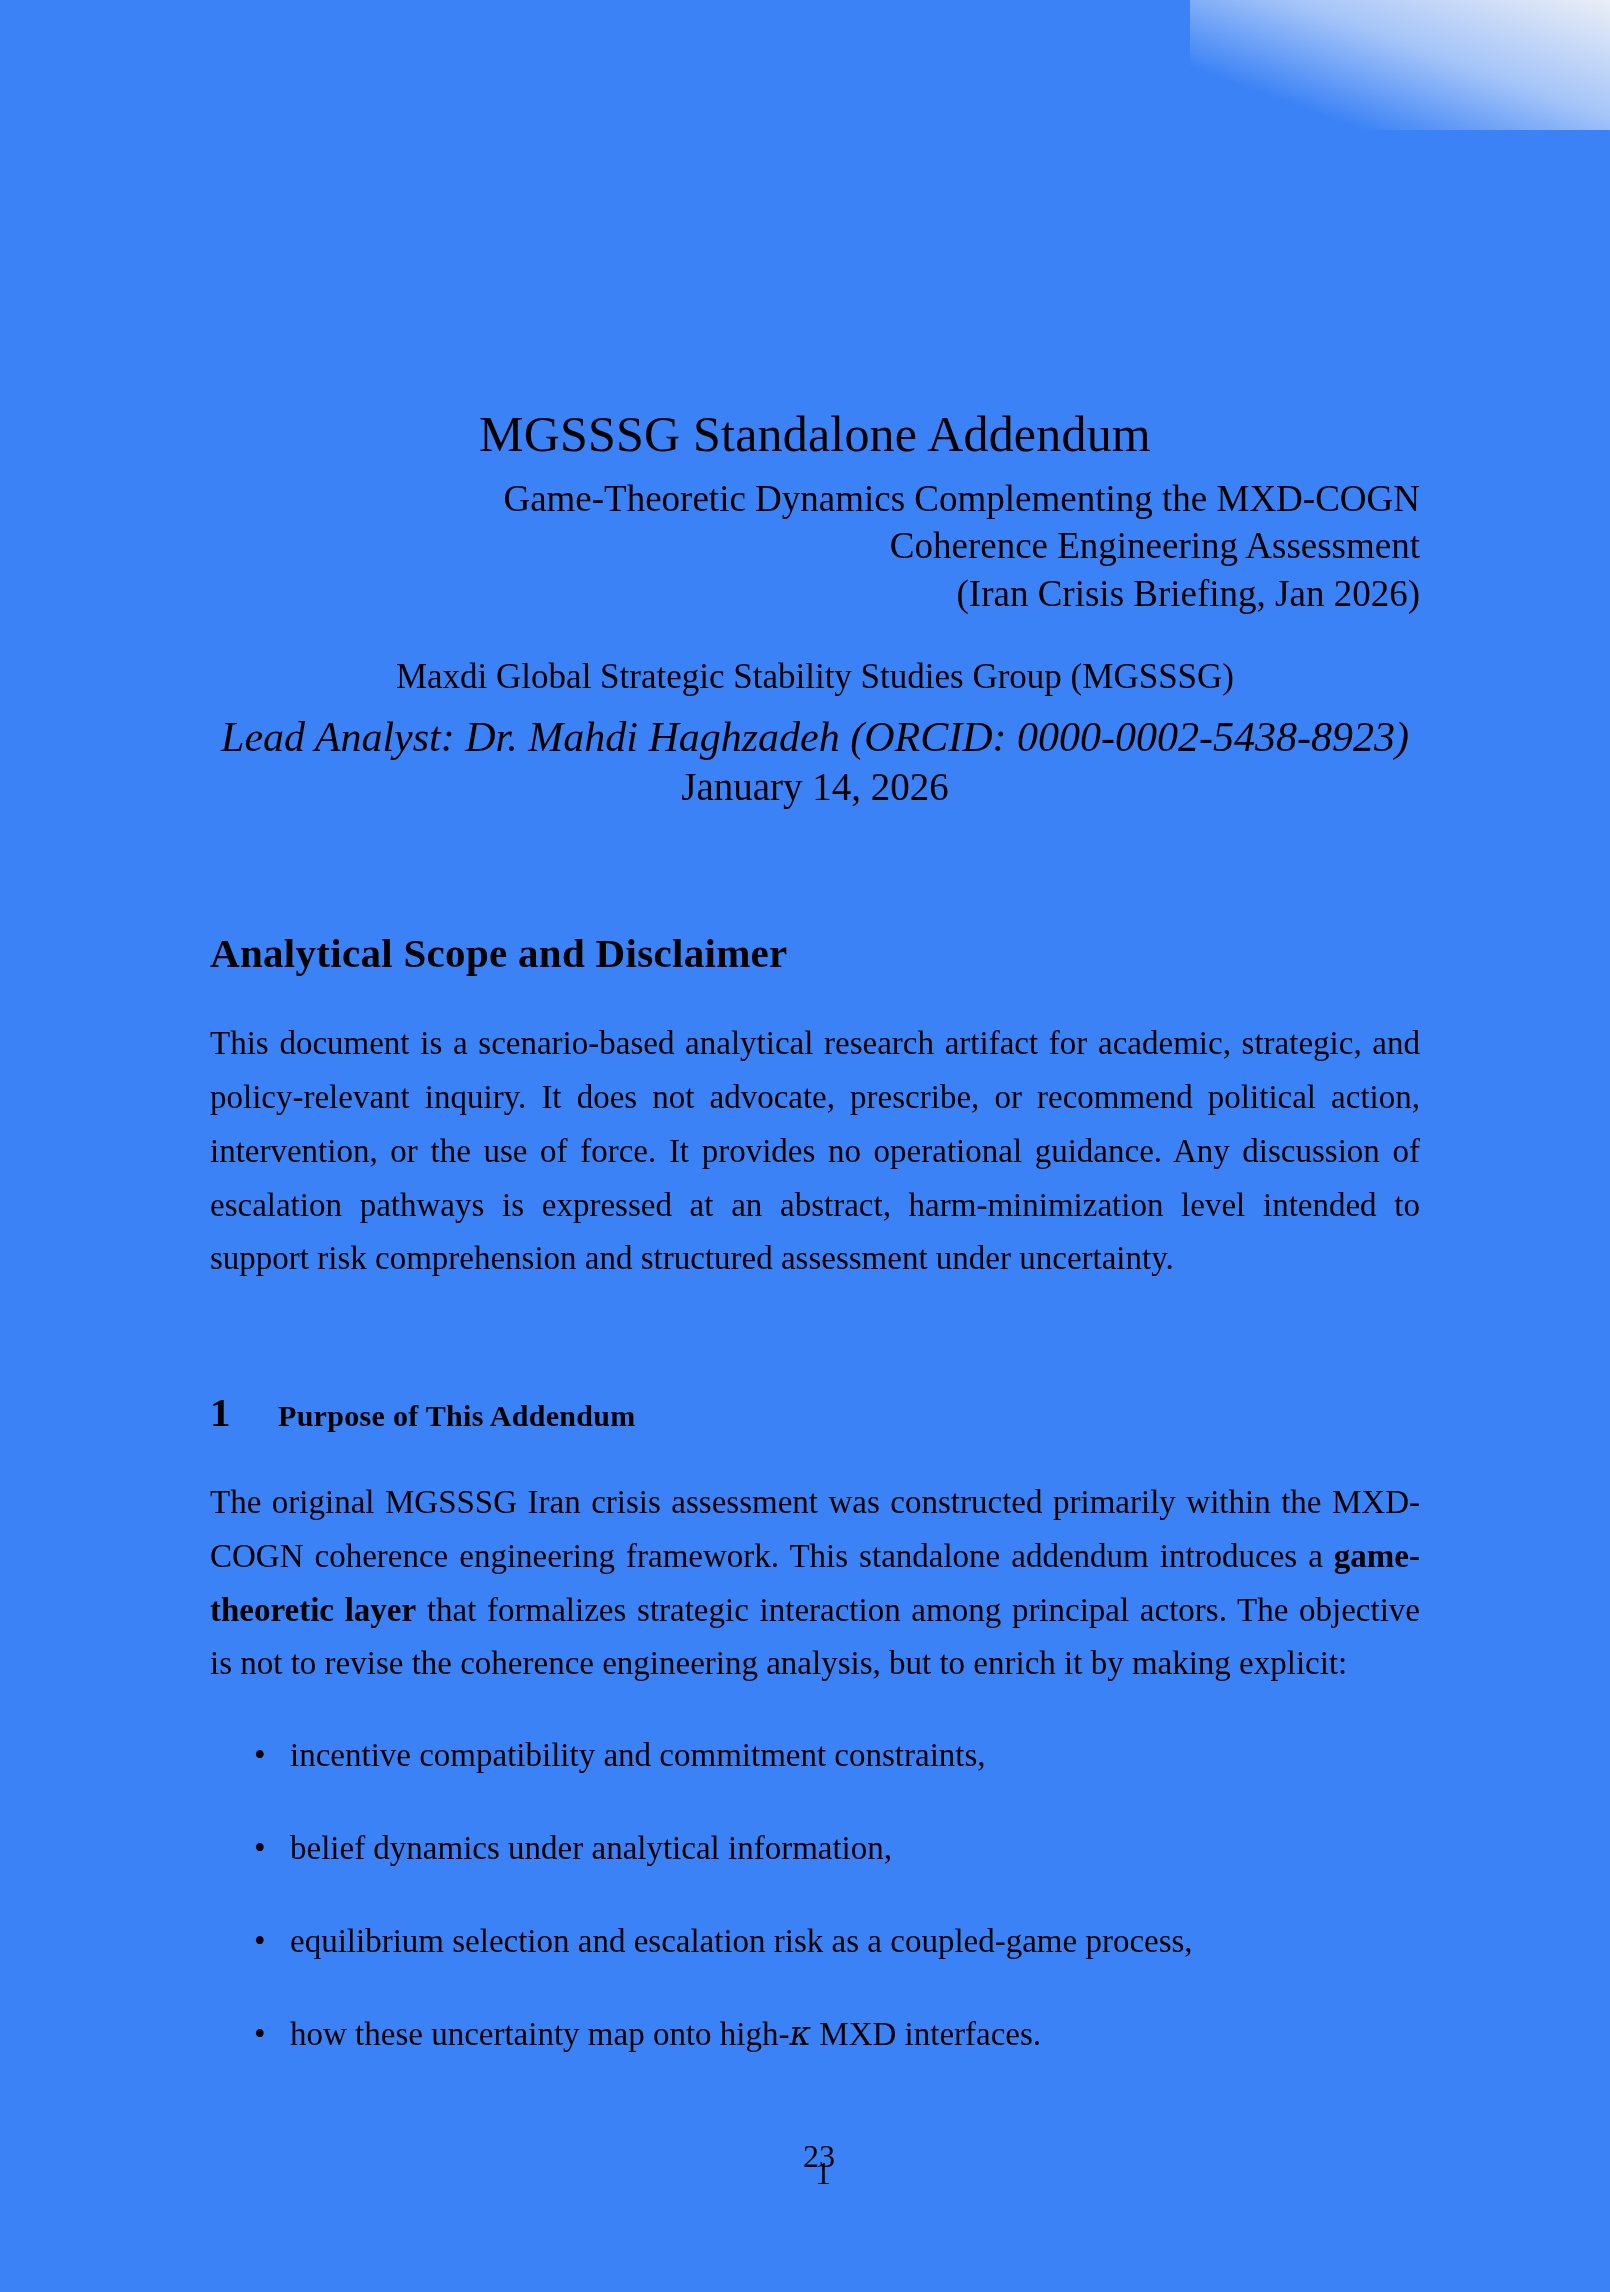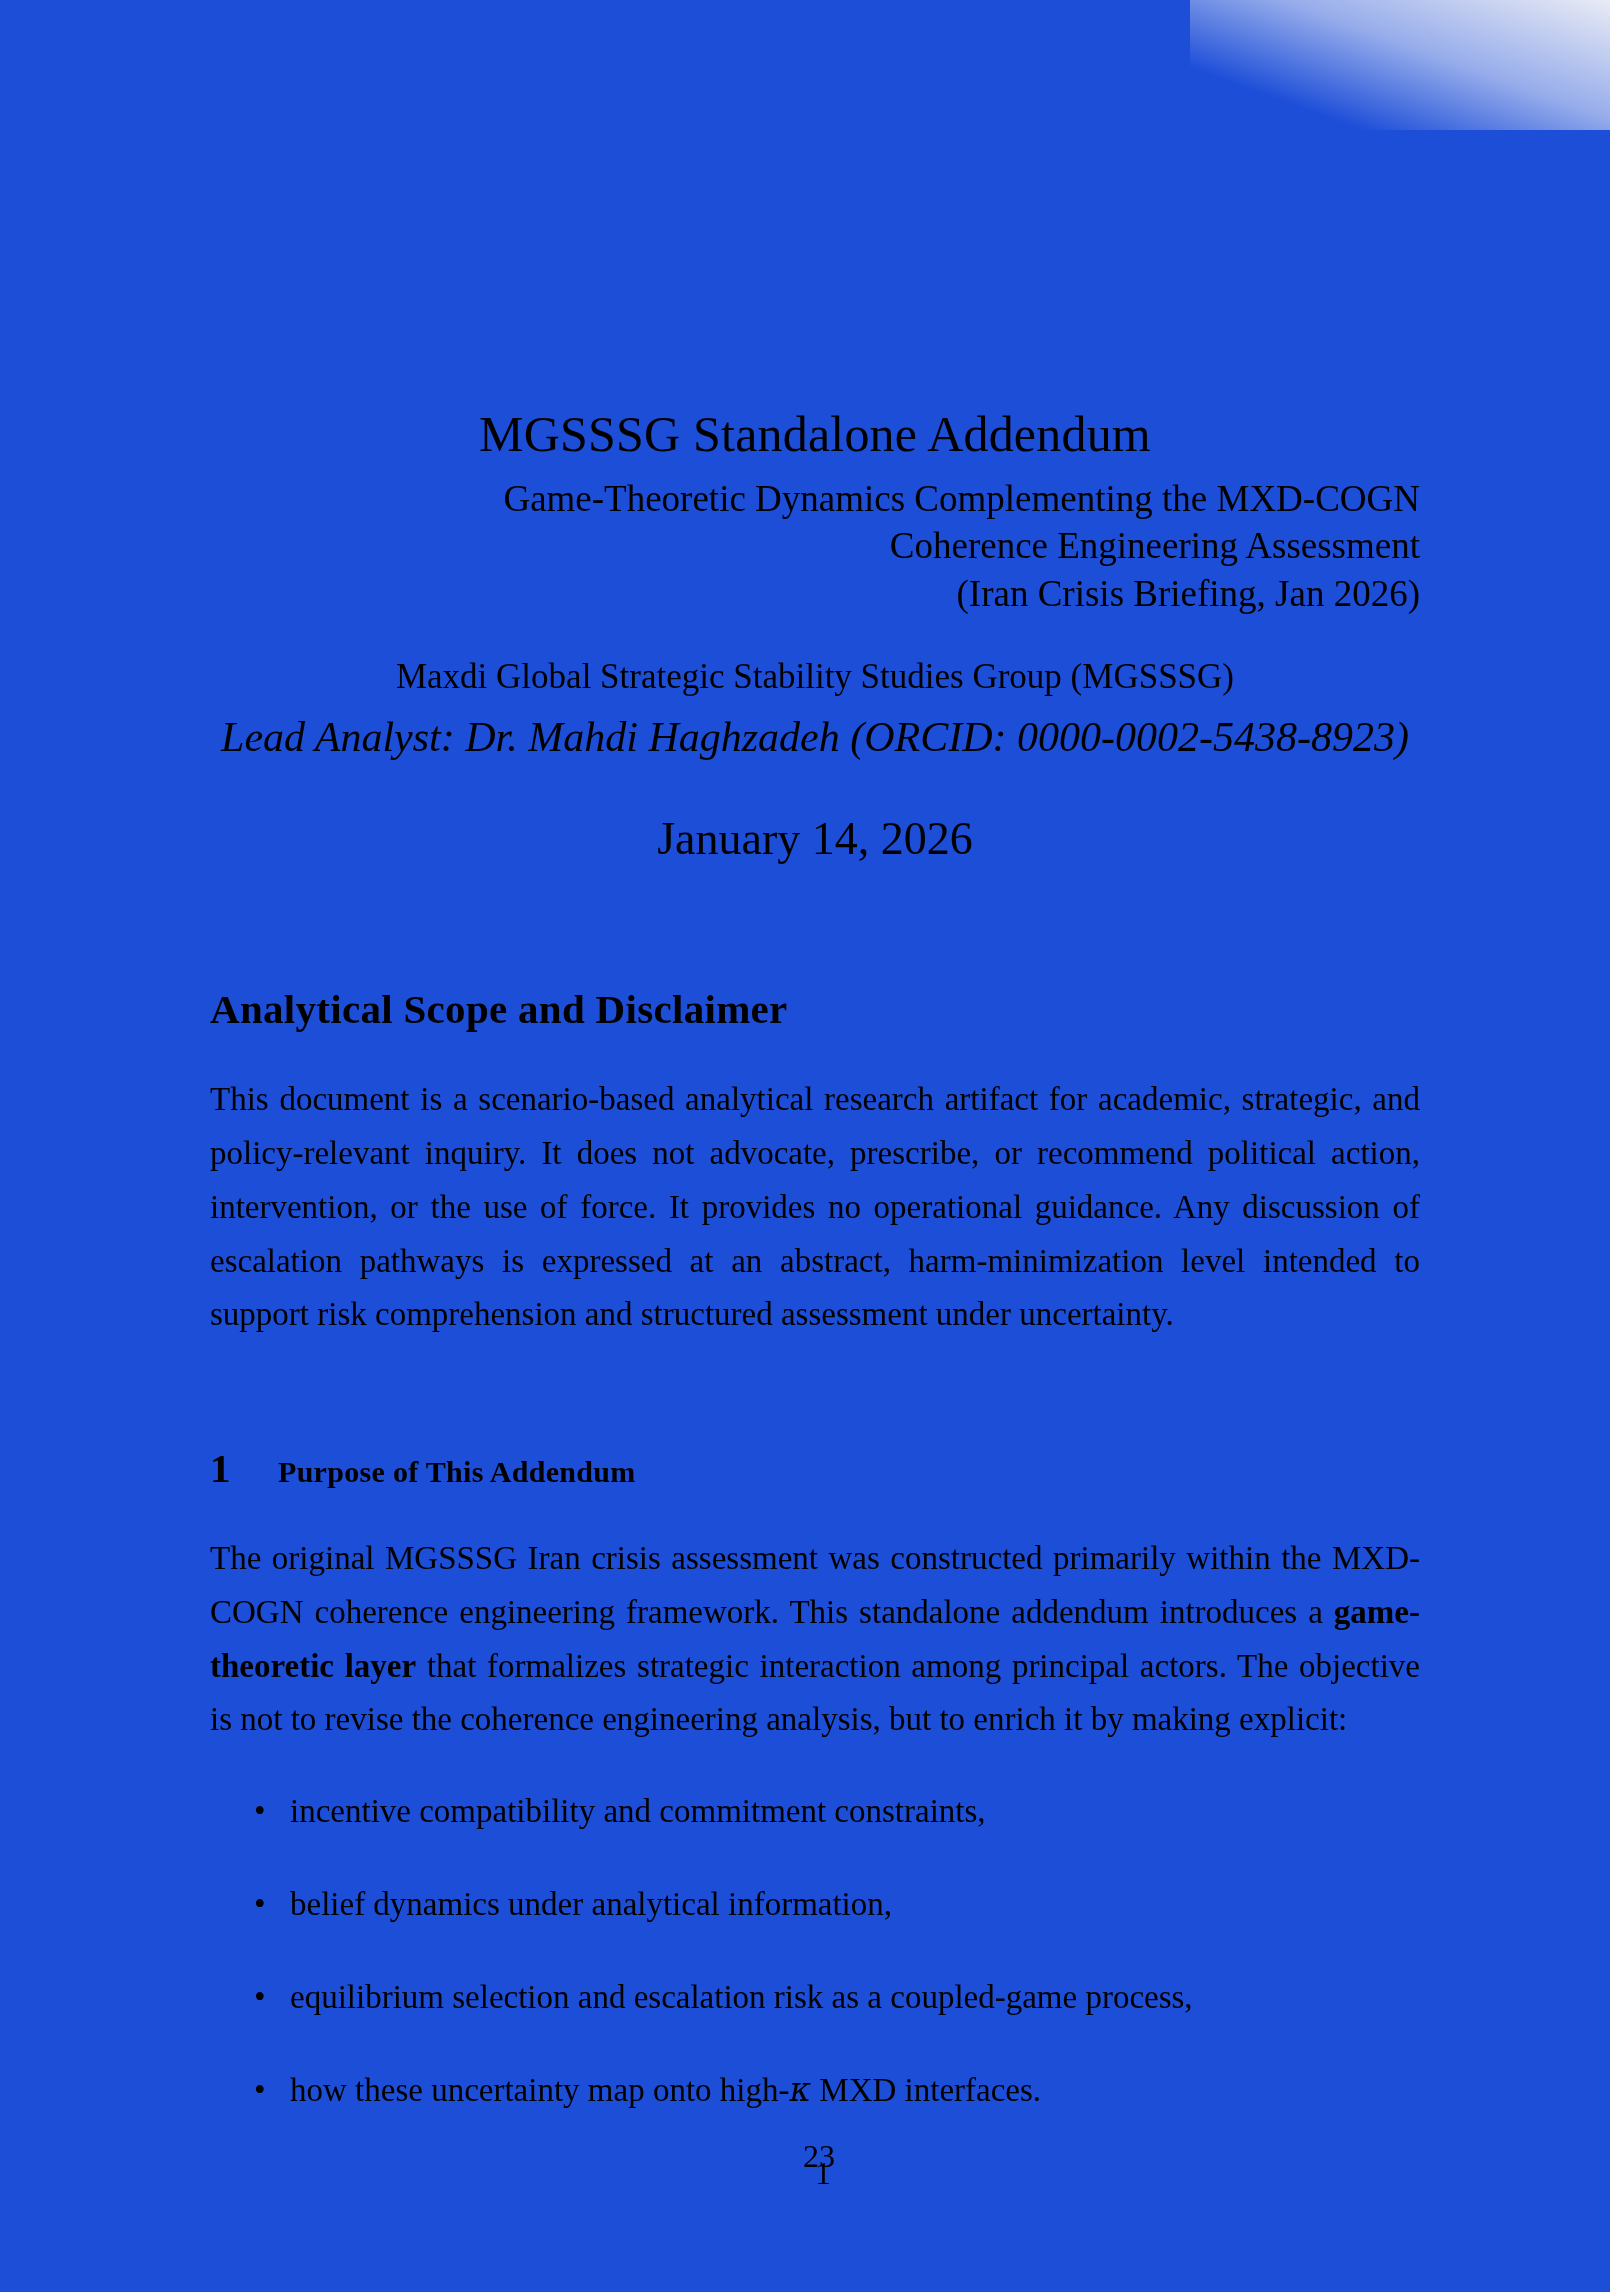--- a/index.html
+++ b/index.html
@@ -10,21 +10,21 @@
   body {
     font-family: "Liberation Serif", "DejaVu Serif", serif;
     color: #000000;
     -webkit-font-smoothing: antialiased;
   }
 
   .page {
     position: relative;
     width: 1610px;
     height: 2292px;
-    background: #1d4ed8;
+    background: #3b82f6;
     overflow: hidden;
     box-sizing: border-box;
   }
 
   
   .corner-shade {
     position: absolute;
     top: 0;
     right: 0;
     width: 420px;
@@ -73,22 +73,21 @@
     margin: 0;
   }
   .author-lead {
     font-size: 42px;
     line-height: 1.3;
     margin: 10px 0 0 0;
     font-style: italic;
   }
   .doc-date {
     text-align: center;
-    font-size: 46px;
-    margin-top: 48px;
+    font-size: 39px;
   }
 
   
   .section-heading {
     font-size: 41px;
     font-weight: bold;
     margin: 0;
     letter-spacing: 0.3px;
   }
   .unnumbered-heading {

